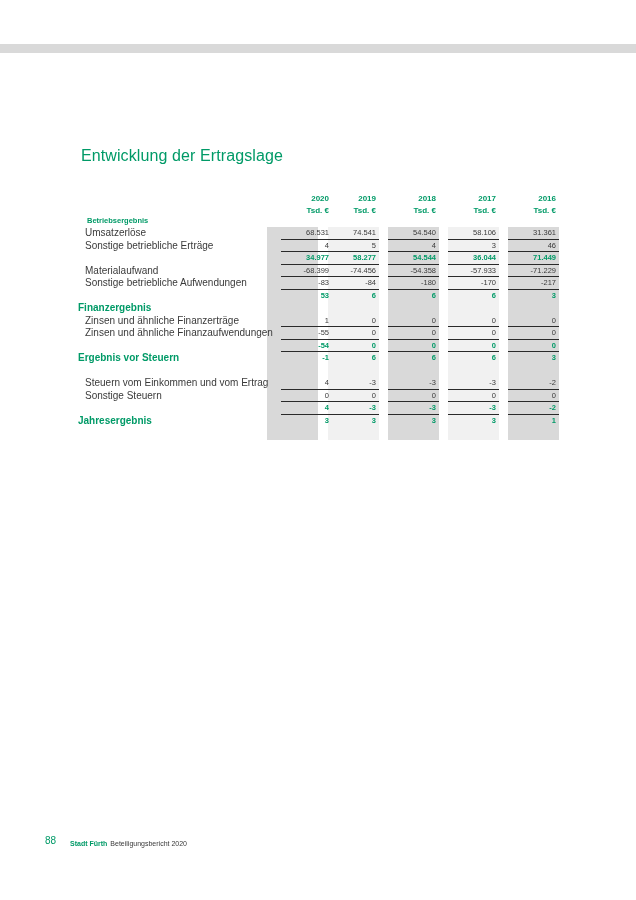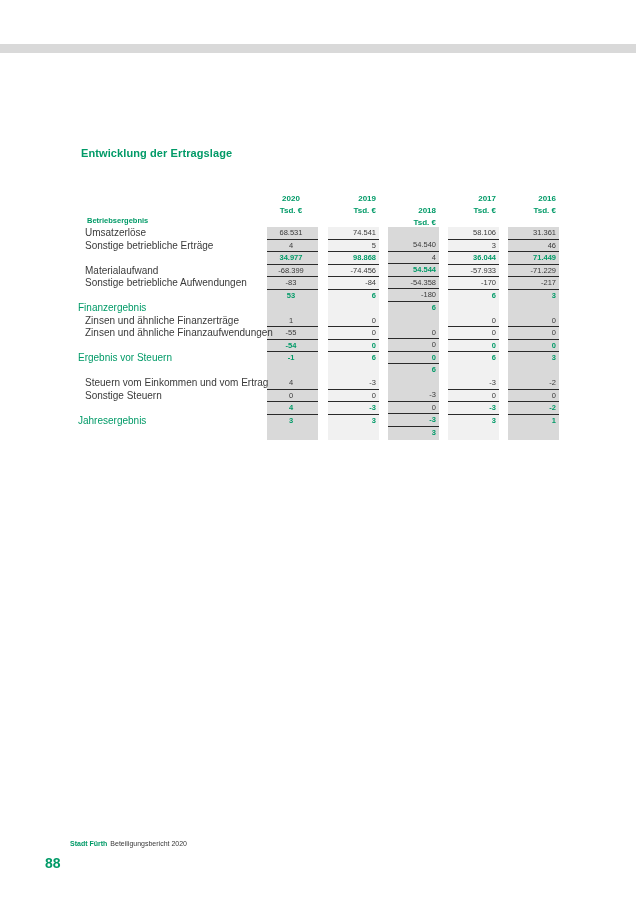--- a/index.html
+++ b/index.html
@@ -22,22 +22,22 @@
   }
   .topbar {
     position: absolute;
     left: 0; top: 44px;
     width: 636px; height: 9px;
     background: var(--top-bar);
   }
   .title {
     position: absolute;
     left: 45px; top: 147px;
-    font-size: 11px;
-    font-weight: 700;
+    font-size: 16px;
+    font-weight: 400;
     color: var(--accent);
     letter-spacing: 0.1px;
     padding-left: 36px;
   }
   
   .thead {
     position: absolute;
     left: 45px;
     width: 513px; height: 12px;
   }
@@ -53,23 +53,23 @@
     line-height: 12.5px;
     color: var(--text);
     white-space: nowrap;
   }
   .thead .cell {
     font-size: 8px;
     line-height: 12px;
     font-weight: 700;
     color: var(--accent);
   }
-  .c0 { left: 222px; text-align: center; }
+  .c0 { left: 236px; }
   .c1 { left: 283px; }
-  .c2 { left: 343px; margin-top: 12px; }
+  .c2 { left: 343px; }
   .c3 { left: 403px; }
   .c4 { left: 463px; }
   .seclabel-top {
     position: absolute;
     left: 78px; top: 216px;
     font-size: 7.5px;
     font-weight: 700;
     color: var(--accent);
     padding-left: 9px;
   }
@@ -95,38 +95,37 @@
   .trow .lbl {
     position: absolute;
     left: 40px; top: 0;
     font-size: 10px;
     line-height: 12.5px;
     color: var(--text);
     white-space: nowrap;
   }
   .trow.sec .lbl {
     left: 33px;
-    font-weight: 400;
+    font-weight: 700;
     color: var(--accent);
   }
   .trow.grn .cell {
     color: var(--accent);
     font-weight: 700;
   }
   .trow.u .cell {
     border-bottom: 1px solid var(--rule);
   }
   
   .pagenum {
     position: absolute;
     left: 45px; top: 835px;
-    font-size: 14px;
-    font-weight: 700;
-    color: var(--accent);
-    margin-top: 20px;
+    font-size: 10px;
+    font-weight: 400;
+    color: var(--accent);
   }
   .footer-line {
     position: absolute;
     left: 70px; top: 839px;
     font-size: 7px;
     line-height: 9px;
     color: var(--text);
     white-space: nowrap;
   }
   .footer-line .brand {
@@ -182,21 +181,21 @@
       <div class="lbl">Sonstige betriebliche Erträge</div>
       <div class="cell c0">4</div>
       <div class="cell c1">5</div>
       <div class="cell c2">4</div>
       <div class="cell c3">3</div>
       <div class="cell c4">46</div>
     </div>
 
     <div class="trow grn u">
       <div class="cell c0">34.977</div>
-      <div class="cell c1">98.868</div>
+      <div class="cell c1">58.277</div>
       <div class="cell c2">54.544</div>
       <div class="cell c3">36.044</div>
       <div class="cell c4">71.449</div>
     </div>
 
     <div class="trow u">
       <div class="lbl">Materialaufwand</div>
       <div class="cell c0">-68.399</div>
       <div class="cell c1">-74.456</div>
       <div class="cell c2">-54.358</div>

